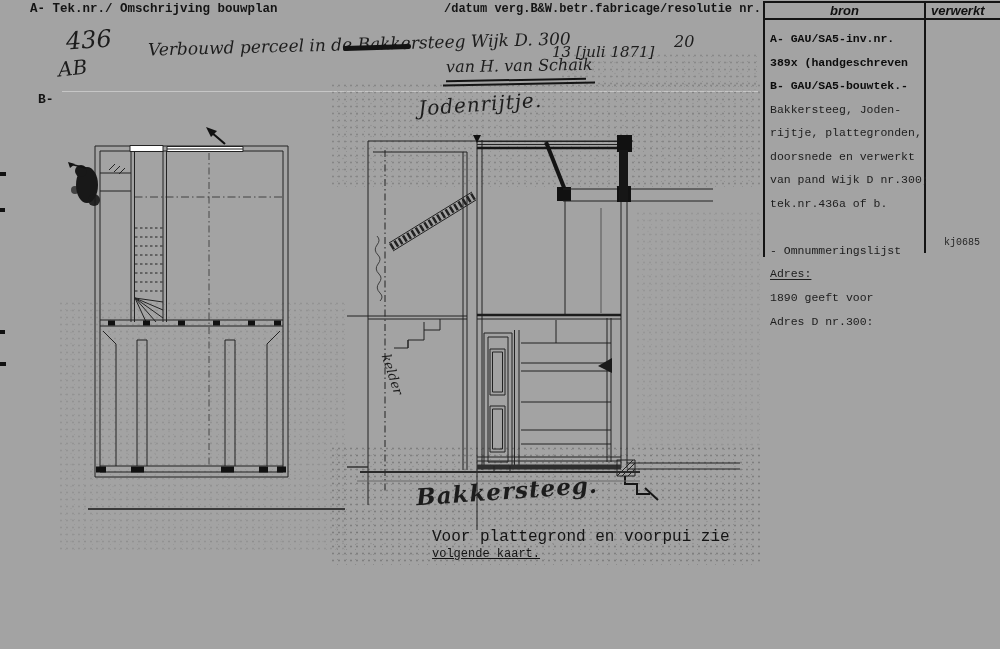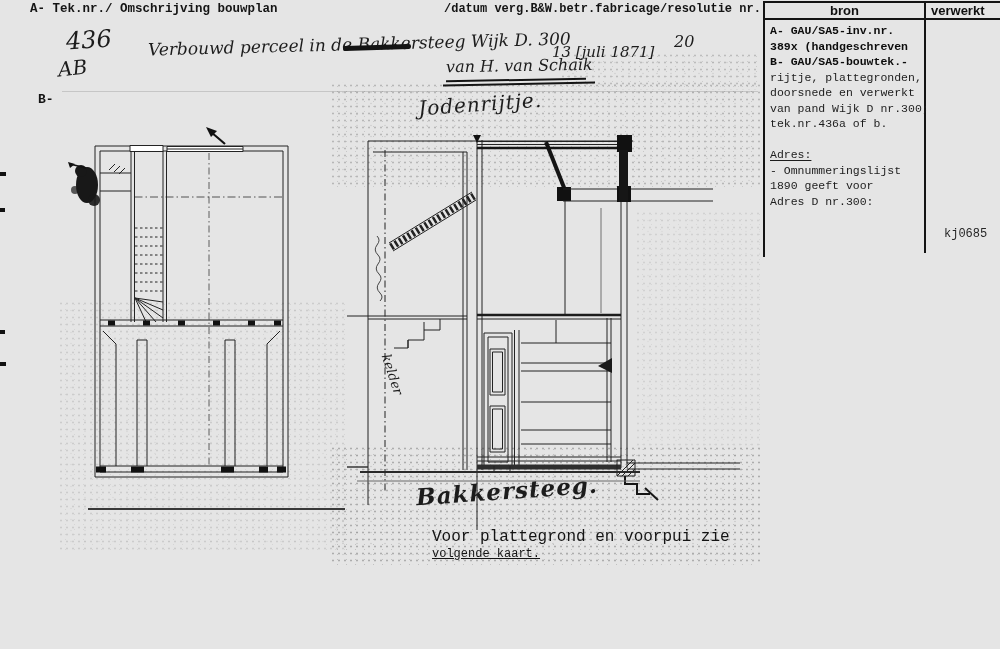--- a/index.html
+++ b/index.html
@@ -1,24 +1,24 @@
 <!DOCTYPE html>
 <html><head>
 <meta charset="utf-8">
 <style>
   html,body{margin:0;padding:0;}
-  .page{position:relative;width:1000px;height:649px;background:#e5e5e5;overflow:hidden;
+  .page{position:relative;width:1000px;height:649px;background:#a3a3a3;overflow:hidden;
         font-family:"Liberation Mono",monospace;color:#161616;}
   .abs{position:absolute;}
   .typed{font-family:"Liberation Mono",monospace;color:#141414;white-space:pre;}
   .typed.b{font-weight:bold;}
-  .sans{font-family:"Liberation Sans",sans-serif;}
+  .sans{font-family:"Liberation Sans",sans-serif;font-style:italic;}
   .script{font-family:"DejaVu Serif",serif;font-style:italic;color:#1c1c1c;white-space:pre;}
   .line{background:#141414;}
-  .bron-line{height:15.55px;font-size:11.5px;line-height:15.55px;white-space:pre;color:#1d1d1d;}
+  .bron-line{height:15.55px;font-size:11.5px;line-height:15.55px;white-space:pre;color:#1d1d1d;margin-top:8px;}
   .bron-line.b{font-weight:bold;color:#0c0c0c;}
   .bron-line.u{text-decoration:underline;text-underline-offset:2px;}
   .noise{position:absolute;pointer-events:none;
      background-image:
        radial-gradient(rgba(45,45,45,.55) .7px, transparent 1.1px),
        radial-gradient(rgba(45,45,45,.35) .6px, transparent 1px),
        radial-gradient(rgba(45,45,45,.22) 1px, transparent 1.4px);
      background-size:6px 7px, 9px 5px, 14px 11px;
      background-position:0 0,3px 2px,6px 5px;}
   svg{position:absolute;overflow:visible;}
@@ -240,26 +240,27 @@
     <div class="abs line" style="left:0;top:1px;width:237px;height:2px;"></div>
     <div class="abs line" style="left:0;top:18px;width:237px;height:2px;"></div>
     <div class="abs line" style="left:0;top:1px;width:2px;height:256px;"></div>
     <div class="abs line" style="left:161px;top:1px;width:2px;height:252px;"></div>
     <div class="abs sans" style="left:2px;top:3px;width:159px;text-align:center;font-size:13px;font-weight:bold;color:#101010;">bron</div>
     <div class="abs sans" style="left:168px;top:3px;font-size:13px;font-weight:bold;color:#101010;">verwerkt</div>
     <div class="abs" style="left:7px;top:23px;width:230px;">
         <div class="bron-line b">A- GAU/SA5-inv.nr.</div>
         <div class="bron-line b">389x (handgeschreven</div>
         <div class="bron-line b">B- GAU/SA5-bouwtek.-</div>
+        <div class="bron-line">Bakkersteeg, Joden-</div>
         <div class="bron-line">rijtje, plattegronden,</div>
         <div class="bron-line">doorsnede en verwerkt</div>
         <div class="bron-line">van pand Wijk D nr.300;</div>
         <div class="bron-line">tek.nr.436a of b.</div>
         <div class="bron-line"></div>
+        <div class="bron-line">- Omnummeringslijst</div>
         <div class="bron-line u">Adres:</div>
-        <div class="bron-line">- Omnummeringslijst</div>
         <div class="bron-line">1890 geeft voor</div>
         <div class="bron-line">Adres D nr.300:</div>
       </div>
-    <div class="abs typed" style="left:181px;top:227px;font-size:12px;color:#262626;">kj0685</div>
+    <div class="abs typed" style="left:181px;top:237px;font-size:10px;color:#262626;">kj0685</div>
   </div>
 
 </div>
 
 </body></html>

